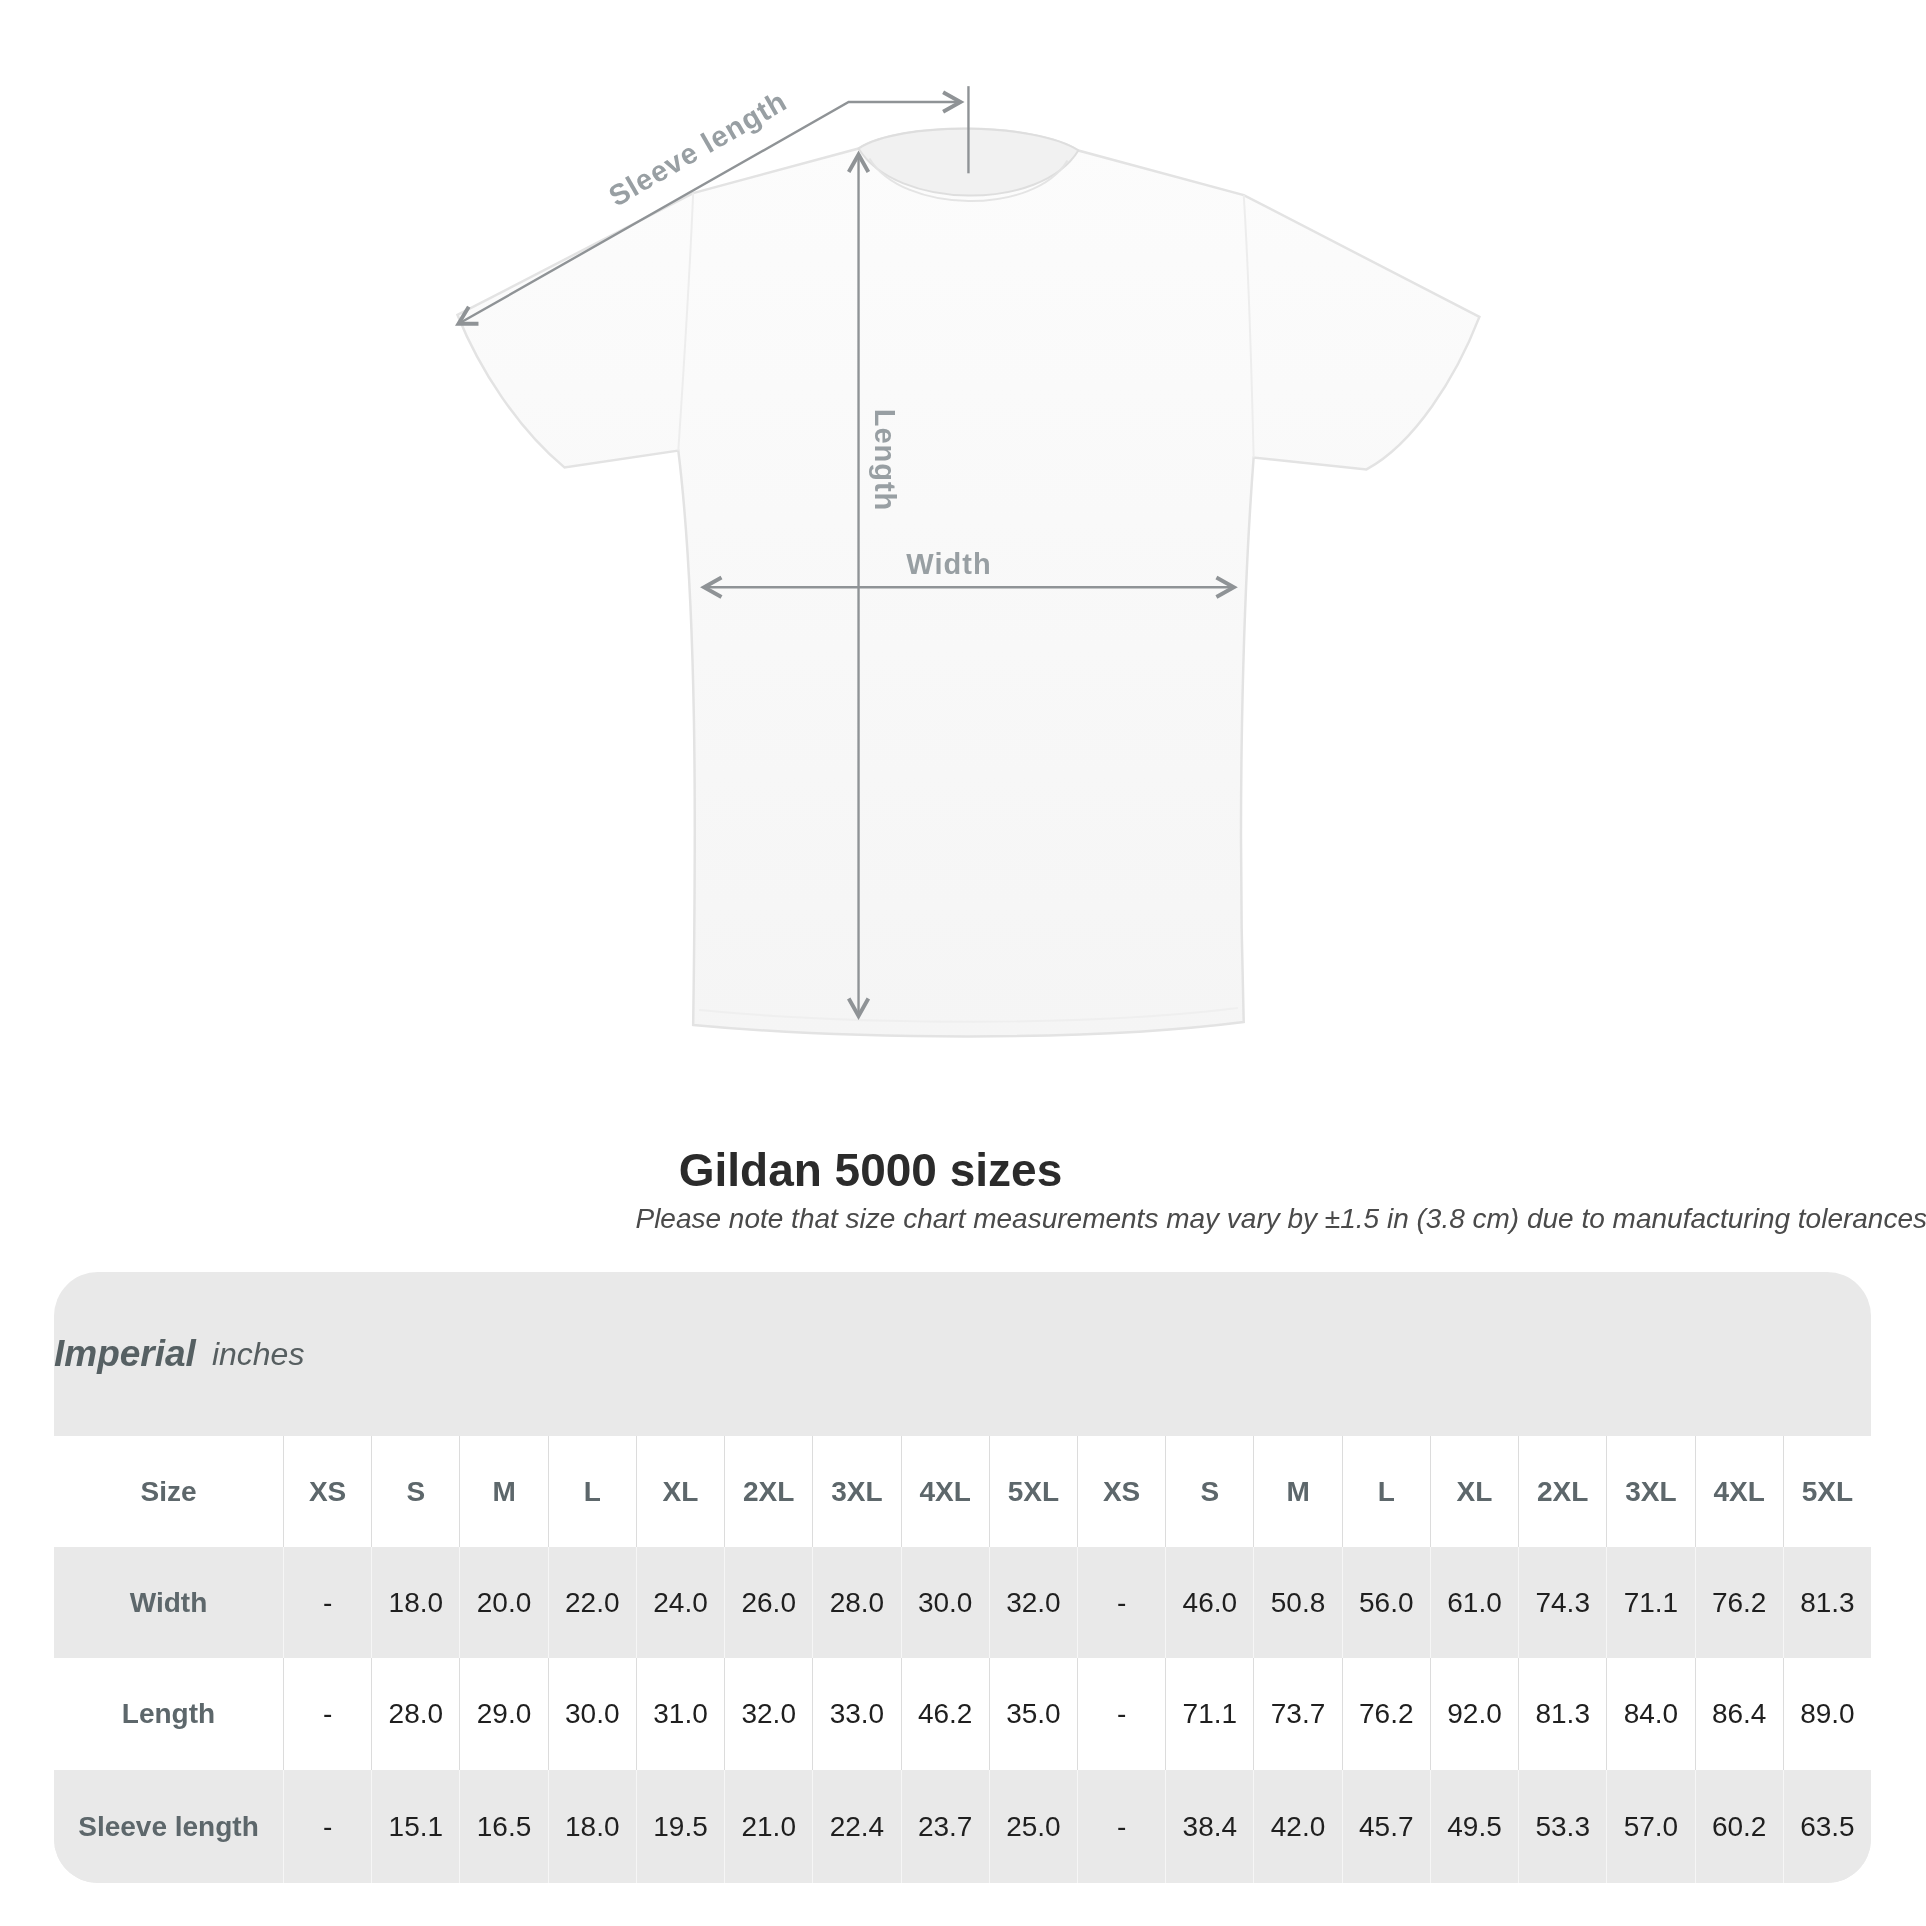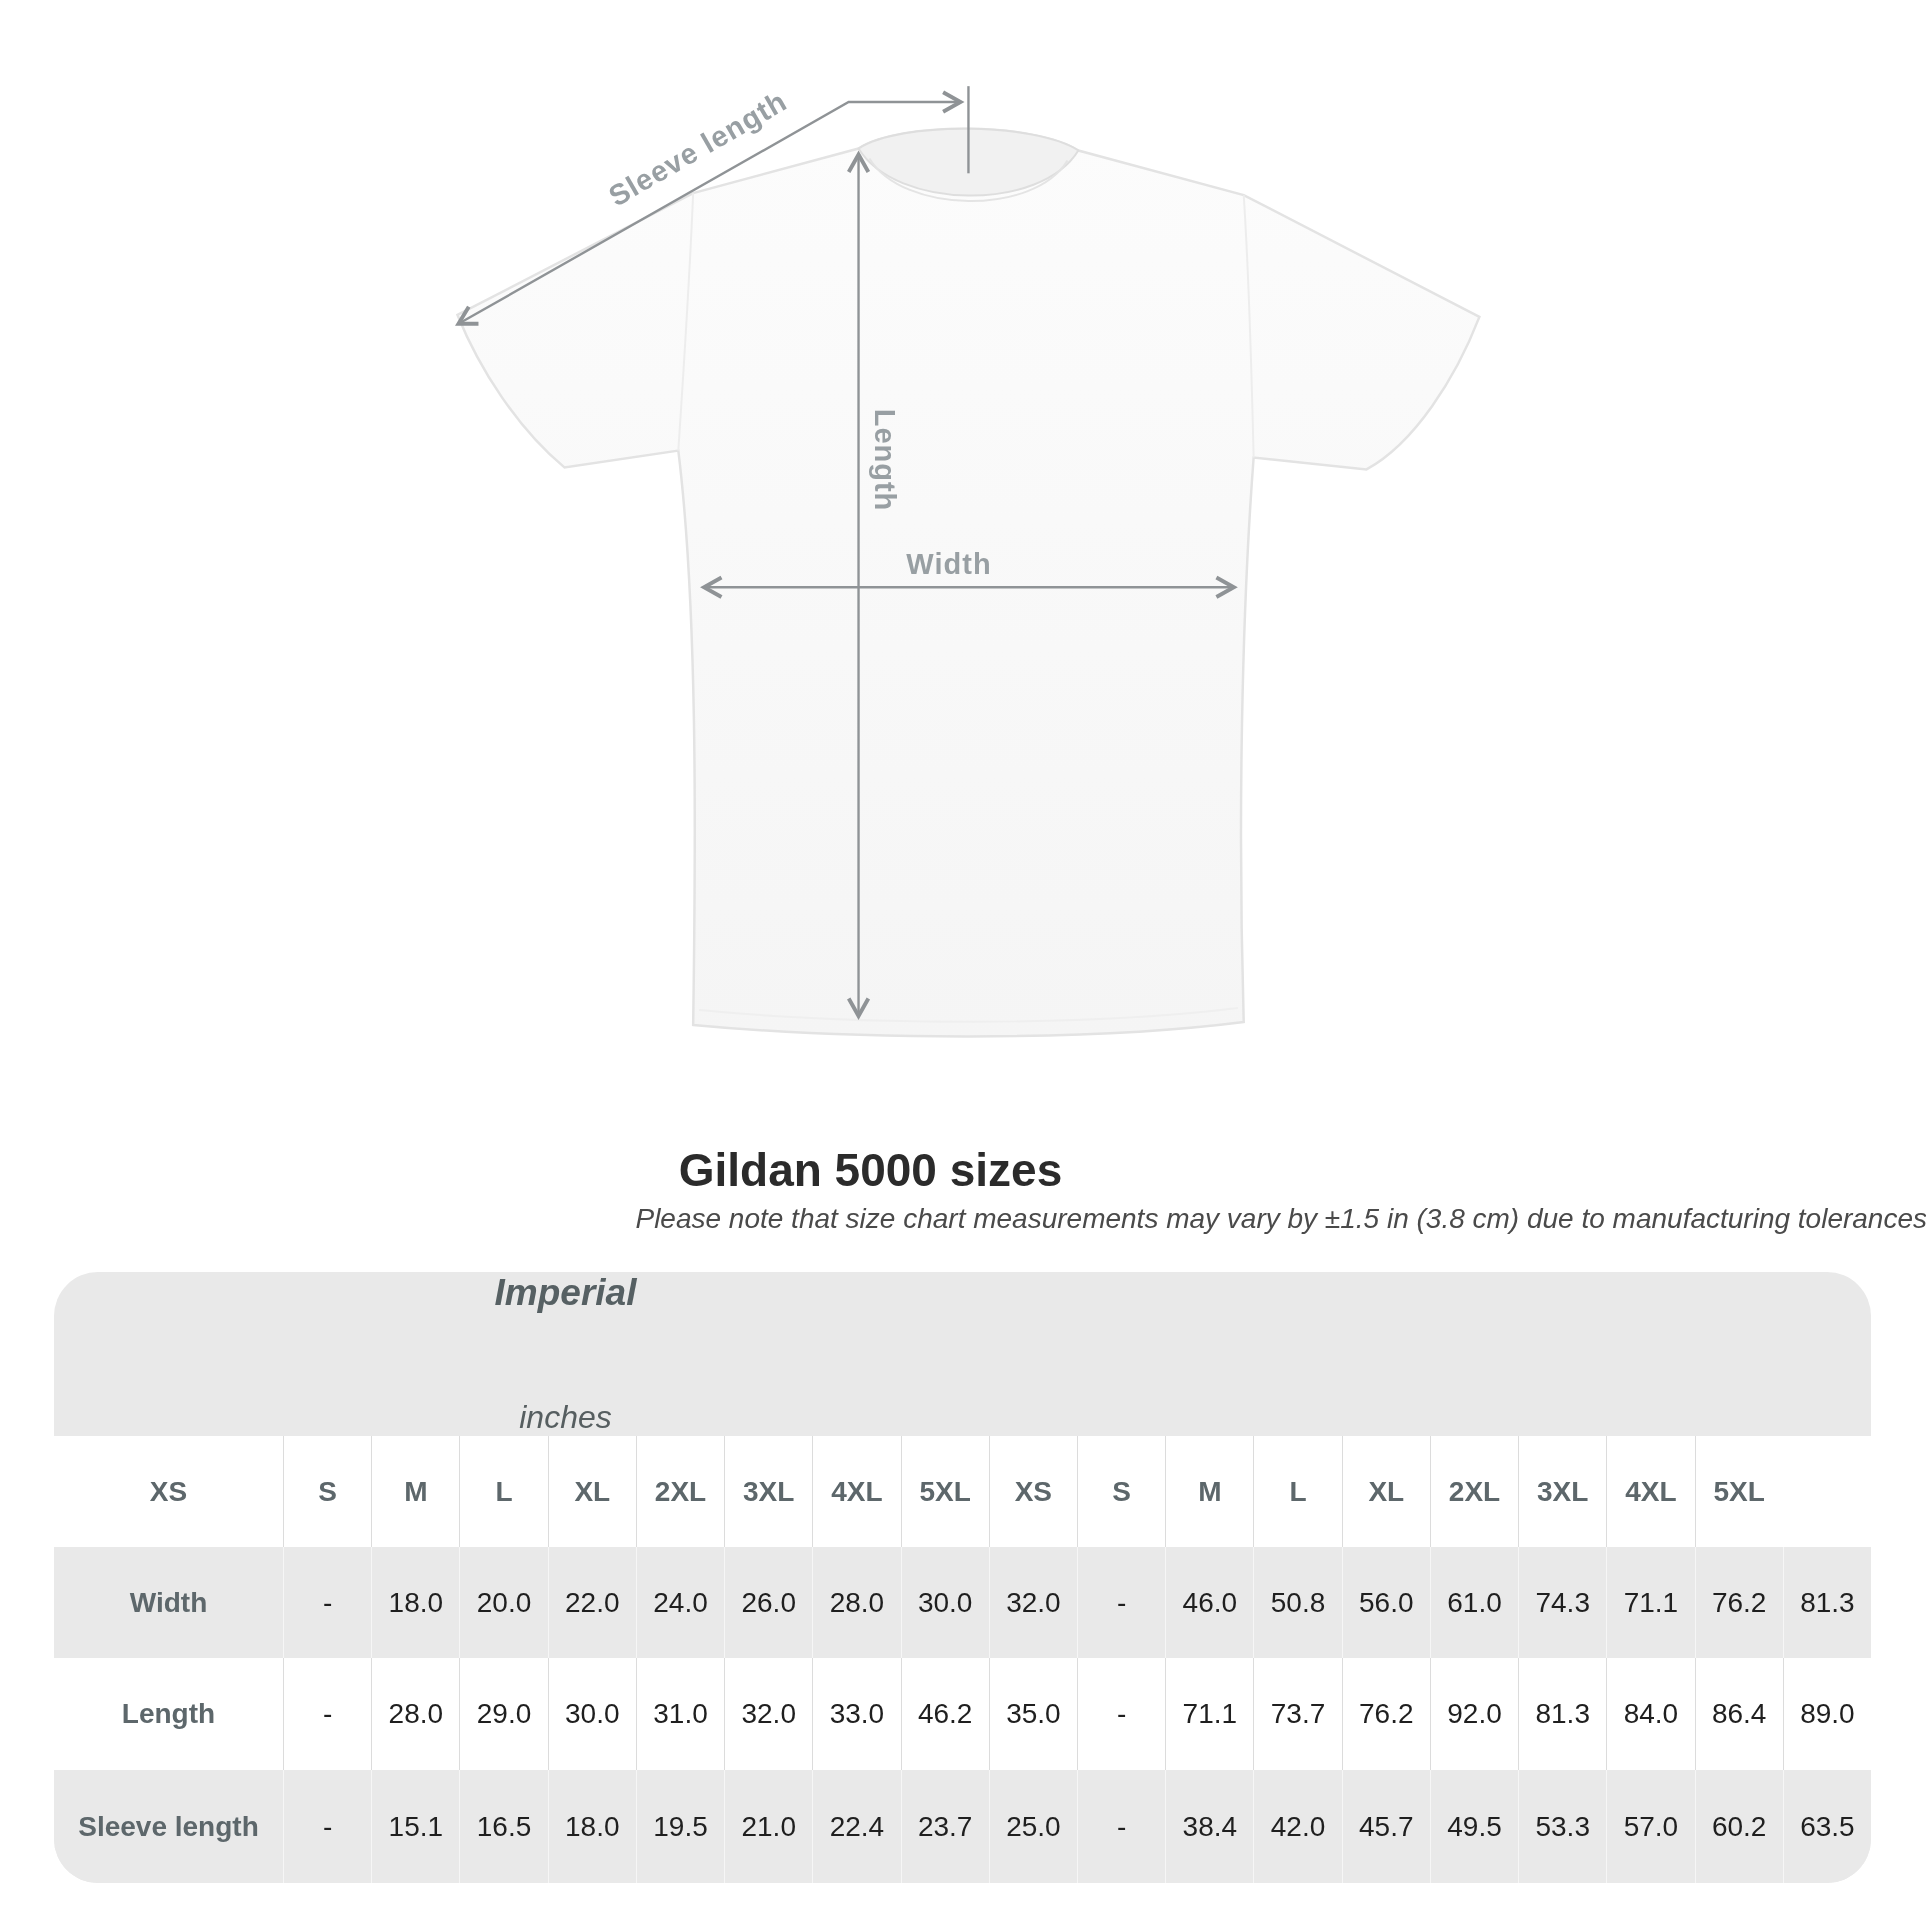--- a/index.html
+++ b/index.html
@@ -37,21 +37,21 @@
   .trow.data-w{height:111px;background:#e9e9e9;--sep:#f6f6f6;}
   .trow.data-l{height:112px;background:#ffffff;--sep:#dcdcdc;}
   .trow.data-s{height:113px;background:#e9e9e9;--sep:#f6f6f6;}
   .cell{
     display:flex;align-items:center;justify-content:center;
     color:#1f1f1f;
   }
   .trow.sizes .cell, .cell.rowlab{font-weight:bold;color:#5d676b;}
   .trow:not(.group) .cell + .cell{border-left:1px solid var(--sep);}
   .ghead{
-    display:flex;flex-direction:column;align-items:center;justify-content:space-between;
+    display:flex;align-items:center;justify-content:flex-start;
     gap:16px;color:#566063;
   }
   .gh-imperial{grid-column:1 / 11;}
   .gh-metric{grid-column:11 / 20;}
   .ghead .gname{font-size:37px;font-weight:bold;font-style:italic;}
   .ghead .gunit{font-size:32px;font-style:italic;color:#565e60;}
 </style>
 </head>
 <body>
 
@@ -110,20 +110,21 @@
 <div class="tbl">
 
   <div class="trow group">
     <div class="ghead gh-imperial">
       <div class="gname">Imperial</div>
       <div class="gunit">inches</div>
     </div>
   </div>
 
   <div class="trow sizes">
+    <div class="cell rowlab">Size</div>
     <div class="cell">XS</div>
     <div class="cell">S</div>
     <div class="cell">M</div>
     <div class="cell">L</div>
     <div class="cell">XL</div>
     <div class="cell">2XL</div>
     <div class="cell">3XL</div>
     <div class="cell">4XL</div>
     <div class="cell">5XL</div>
     <div class="cell">XS</div>

